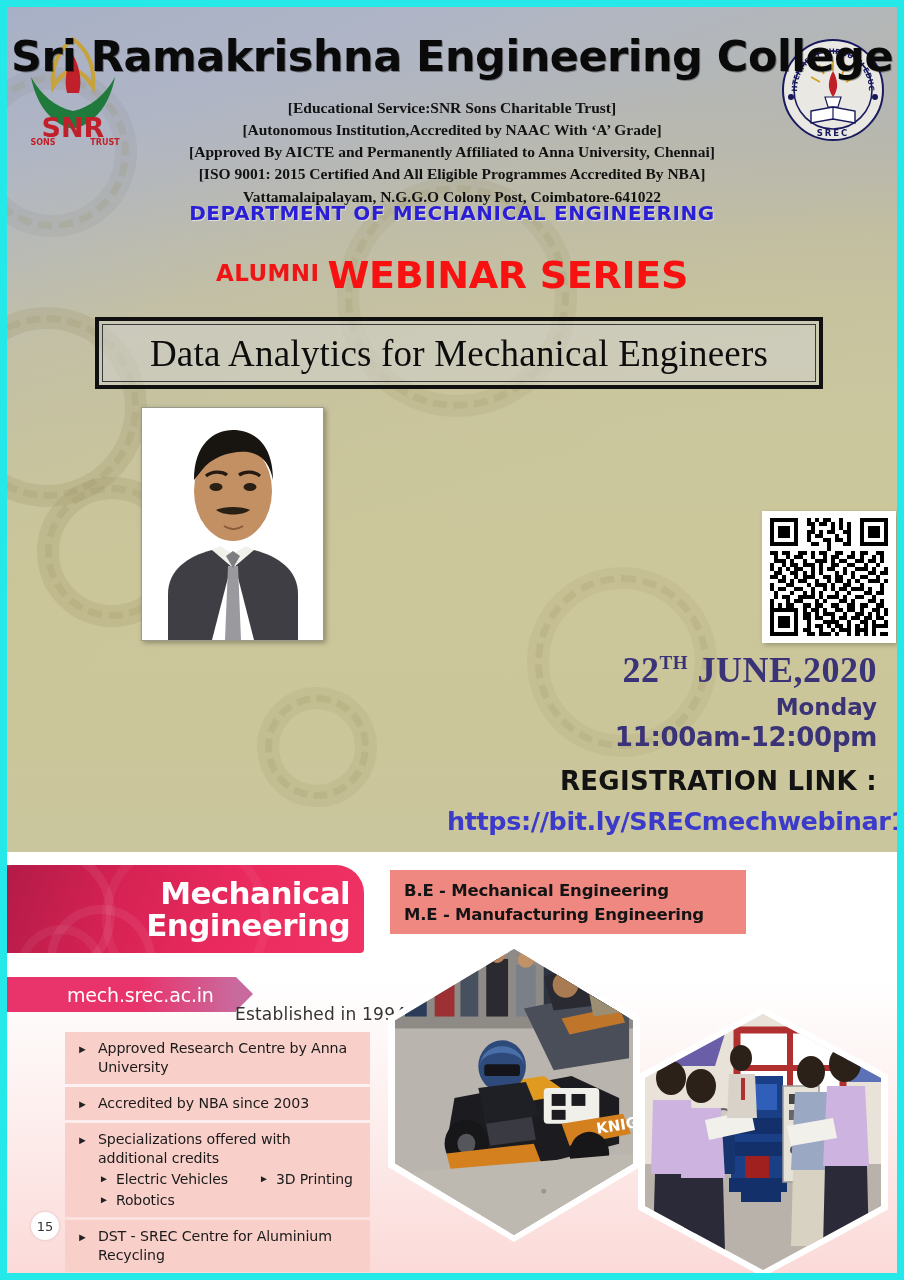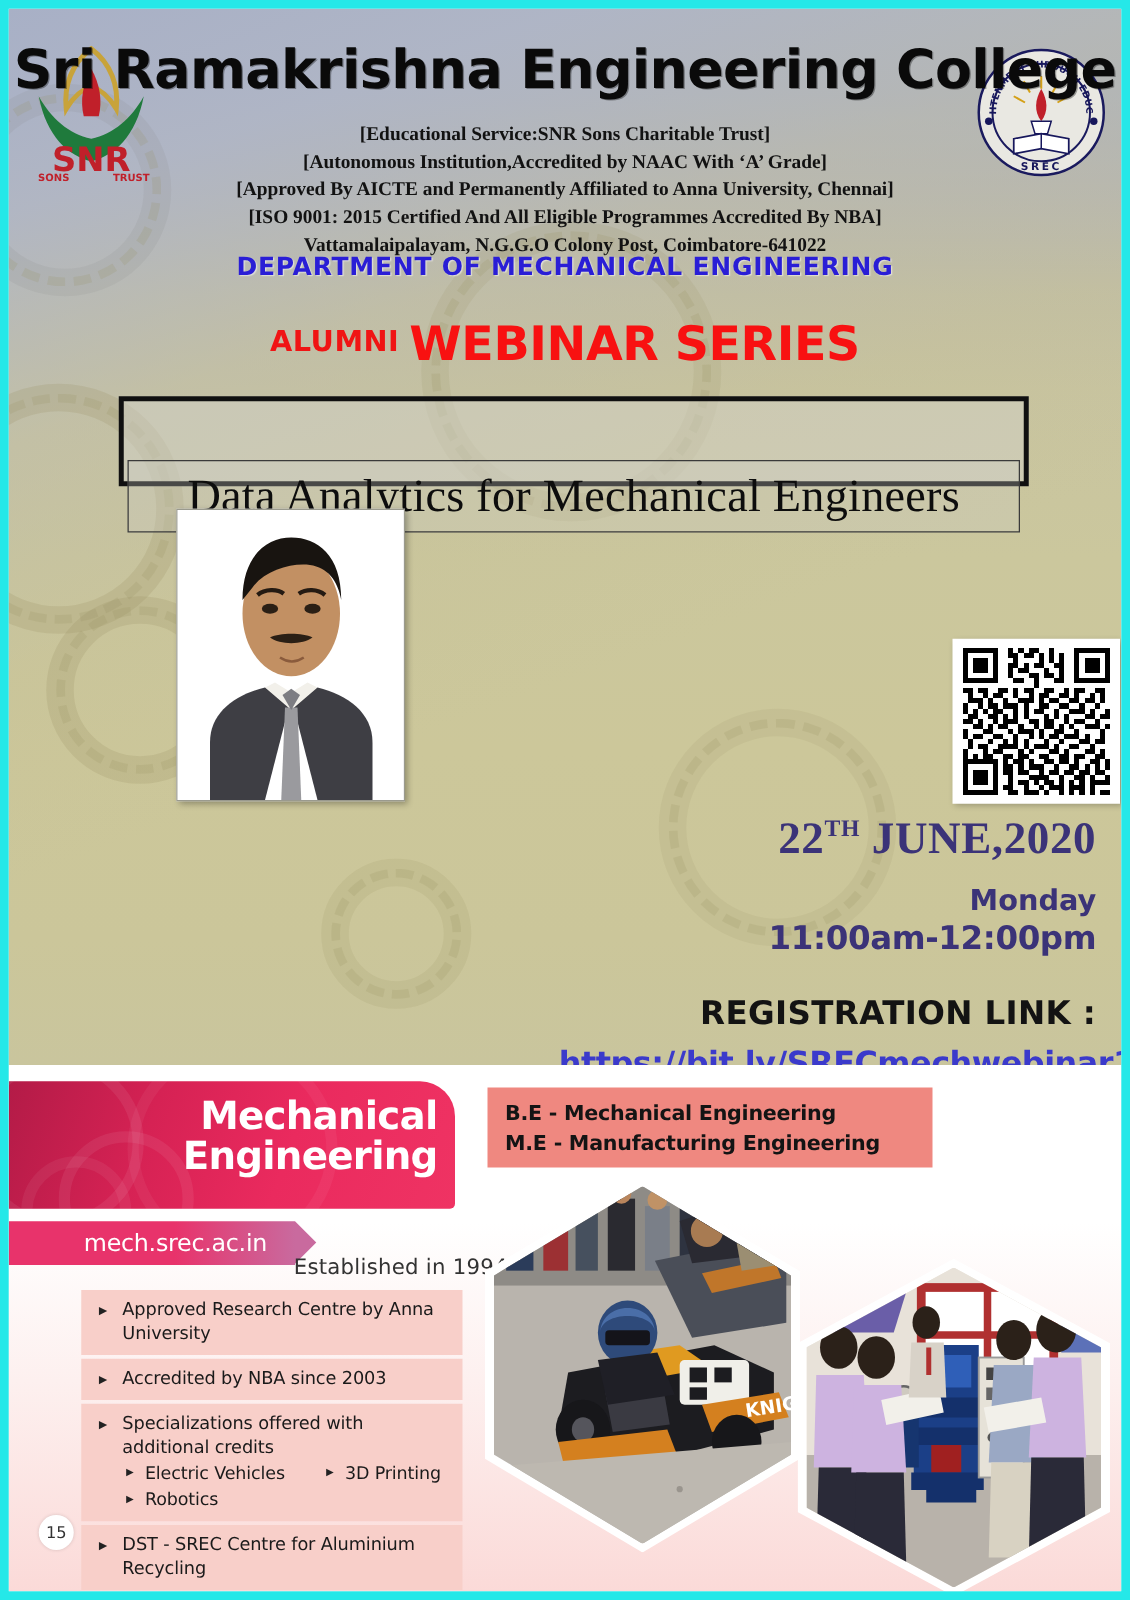--- a/index.html
+++ b/index.html
@@ -80,21 +80,20 @@
 
   .topic-box{
     position:absolute;left:88px;top:310px;width:728px;height:72px;
     border:4px solid #101010;background:rgba(210,210,205,.45);
     box-sizing:border-box;padding:3px;
   }
   .topic-box-inner{
     width:100%;height:100%;border:1px solid #3a3a3a;box-sizing:border-box;
     display:flex;align-items:center;justify-content:center;
     background:rgba(205,205,198,.30);
-    margin-top:44px;
   }
   .topic-text{
     font-family:"Liberation Serif",serif;font-size:37px;color:#0d0d0d;
     letter-spacing:.2px;
   }
 
   
   .speaker-photo{
     position:absolute;left:134px;top:400px;width:181px;height:232px;
     background:#ffffff;border:1px solid #9a9a8e;
@@ -123,45 +122,45 @@
 
   
   .date-block{position:absolute;right:20px;top:645px;width:430px;text-align:right;}
   .date-main{
     font-family:"Liberation Serif",serif;font-weight:bold;font-size:36px;
     color:#3b3378;letter-spacing:.5px;line-height:1.05;white-space:nowrap;
   }
   .date-main sup{font-size:19px;vertical-align:super;}
   .date-day{
     font-family:"DejaVu Sans",sans-serif;font-weight:bold;font-size:23px;
-    color:#3b3378;margin-top:18px;
+    color:#3b3378;margin-top:4px;
   }
   .date-time{
     font-family:"DejaVu Sans",sans-serif;font-weight:bold;font-size:26px;
     color:#3b3378;margin-top:2px;letter-spacing:-.3px;
   }
   .reg-label{
     font-family:"DejaVu Sans",sans-serif;font-weight:bold;font-size:26px;
-    color:#131313;margin-top:30px;letter-spacing:.3px;
+    color:#131313;margin-top:14px;letter-spacing:.3px;
   }
   .reg-link{
     font-family:"DejaVu Sans",sans-serif;font-weight:bold;font-size:25.5px;
     color:#3b3acb;margin-top:10px;letter-spacing:-.4px;white-space:nowrap;
   }
 
   
   .bottom-panel{
     position:absolute;left:0;top:845px;right:0;bottom:0;
     background:linear-gradient(to bottom,#ffffff 0%,#ffffff 30%,#fdf0ef 60%,#fbdad8 100%);
     overflow:hidden;
   }
 
   
   .dept-banner{
-    position:absolute;left:0;top:13px;width:357px;height:102px;
+    position:absolute;left:0;top:13px;width:357px;height:88px;
     background:linear-gradient(110deg,#b31b47 0%,#d62254 32%,#ea2a5e 62%,#ef3363 100%);
     border-top-right-radius:28px;border-bottom-right-radius:4px;
     overflow:hidden;
   }
   .dept-banner .tex{
     position:absolute;border-radius:50%;
     border:9px solid rgba(255,255,255,.07);
   }
   .dept-banner .t1{width:120px;height:120px;left:-30px;top:-20px;}
   .dept-banner .t2{width:90px;height:90px;left:40px;top:40px;}

